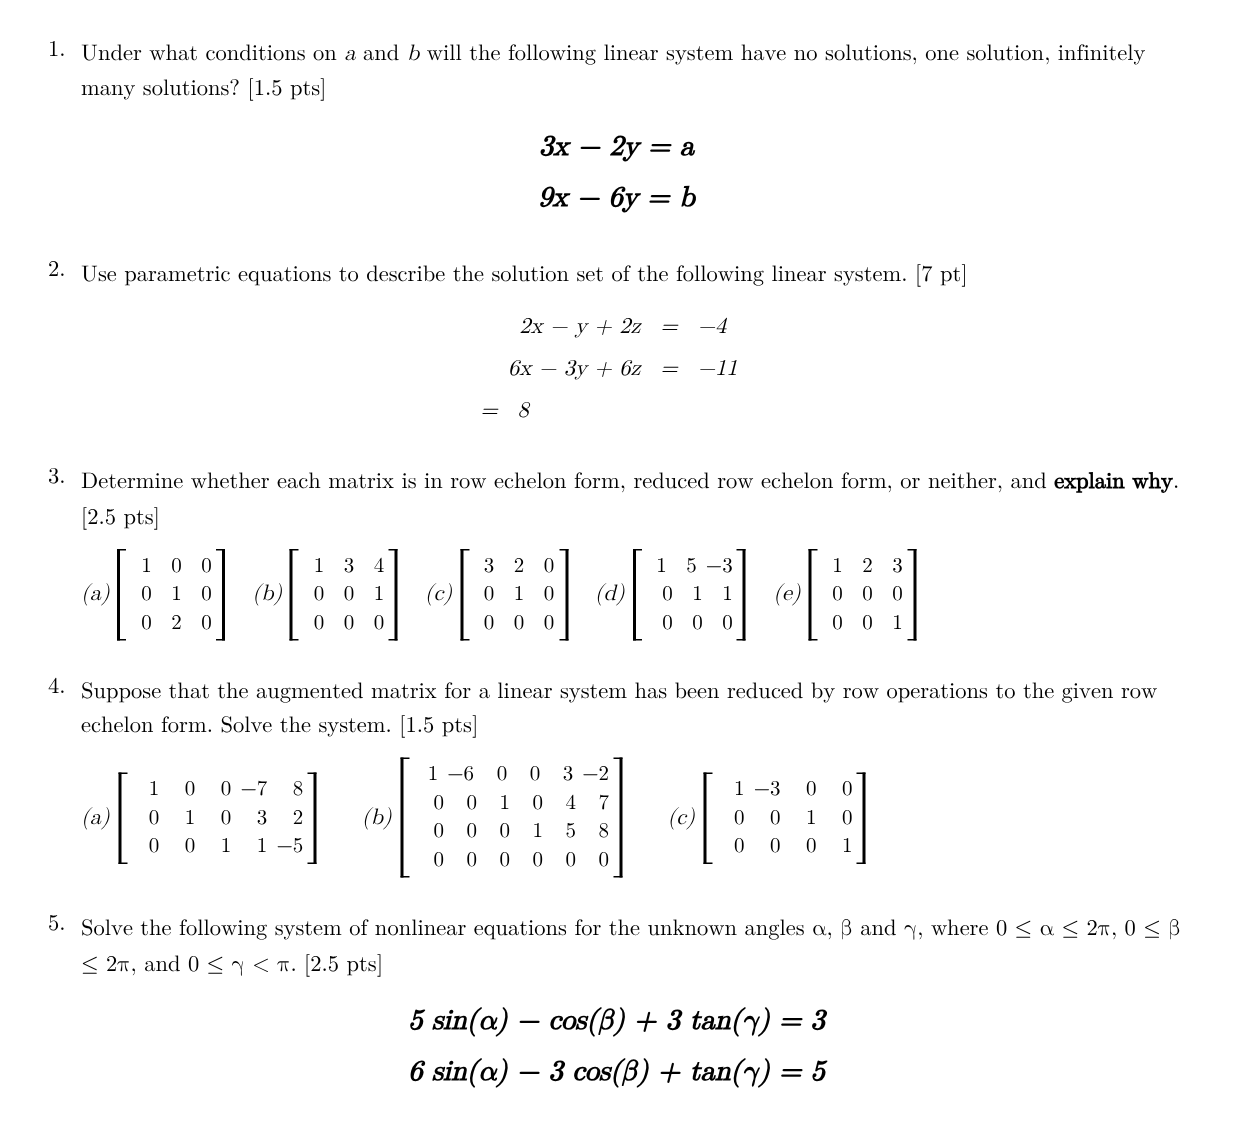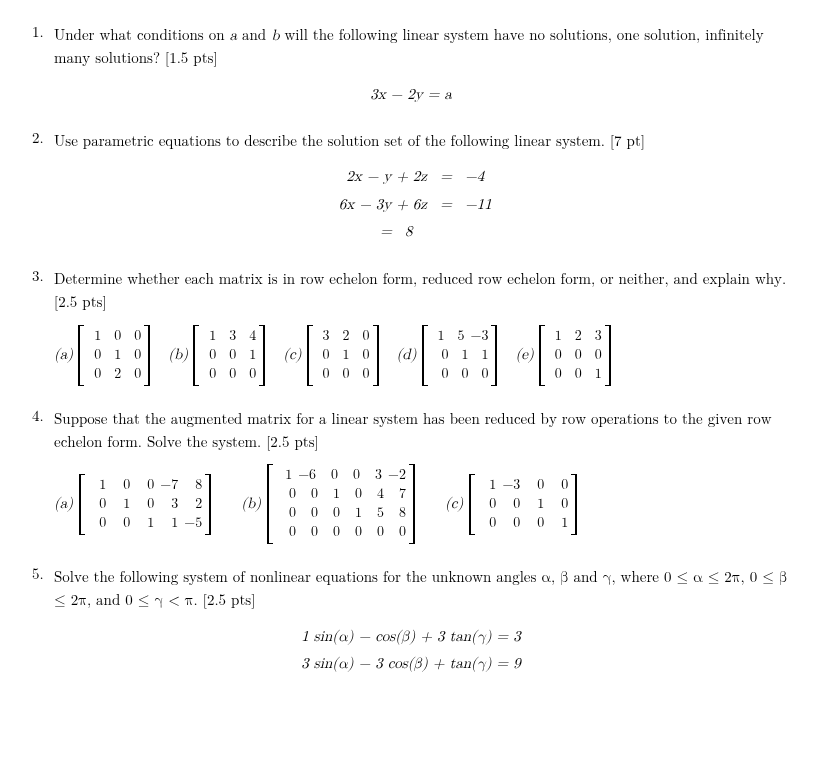--- a/index.html
+++ b/index.html
@@ -26,32 +26,33 @@
     }
     .problem-text {
       flex: 1;
       line-height: 1.55;
       font-size: 15px;
     }
     .problem-text em {
       font-style: italic;
     }
     .problem-text strong {
-      font-weight: normal;
+      font-weight: bold;
     }
     .centered-block {
       text-align: center;
       margin: 10px 0 6px 0;
       font-size: 15px;
       line-height: 1.8;
     }
     .equation-line {
       display: block;
       font-style: italic;
-      font-size: 15px;
+      font-size: 19px;
+      font-weight: bold;
     }
     .matrices-row {
       display: flex;
       flex-direction: row;
       align-items: center;
       gap: 0px;
       margin: 10px 0 4px 22px;
       flex-wrap: nowrap;
     }
     .matrix-group {
@@ -100,21 +101,21 @@
     }
     .matrix-inner {
       display: flex;
       flex-direction: column;
       gap: 2px;
       padding: 3px 0;
     }
     .align-equations {
       display: flex;
       flex-direction: column;
-      align-items: center;
+      align-items: flex-start;
       margin: 10px auto 6px auto;
       width: fit-content;
     }
     .align-eq-row {
       display: flex;
       flex-direction: row;
       align-items: baseline;
       font-style: italic;
       font-size: 15px;
       line-height: 1.85;
@@ -158,20 +159,21 @@
 
 <div class="problem">
   <div class="problem-header">
     <span class="problem-number">1.</span>
     <span class="problem-text">
       Under what conditions on <em>a</em> and <em>b</em> will the following linear system have no solutions, one solution, infinitely many solutions? [1.5 pts]
     </span>
   </div>
   <div class="centered-block">
     <span class="equation-line"><em>3x − 2y = a</em></span>
+    <span class="equation-line"><em>9x − 6y = b</em></span>
   </div>
 </div>
 
 <div class="problem">
   <div class="problem-header">
     <span class="problem-number">2.</span>
     <span class="problem-text">
       Use parametric equations to describe the solution set of the following linear system. [7 pt]
     </span>
   </div>
@@ -321,21 +323,21 @@
           <div class="bracket-r"></div>
         </div>
       </div>
     </div>
 </div>
 
 <div class="problem">
   <div class="problem-header">
     <span class="problem-number">4.</span>
     <span class="problem-text">
-      Suppose that the augmented matrix for a linear system has been reduced by row operations to the given row echelon form. Solve the system. [2.5 pts]
+      Suppose that the augmented matrix for a linear system has been reduced by row operations to the given row echelon form. Solve the system. [1.5 pts]
     </span>
   </div>
   <div class="matrices-aug-row" id="matrices4">
   <div class="aug-group">
         <span class="aug-label">(a)</span>
         <div class="matrix-outer">
           <div class="bracket-l"></div>
           <div class="matrix-inner">
             <div class="matrix-row-data">
               <div class="matrix-cell" style="min-width: 18px;">1</div>
@@ -434,16 +436,16 @@
 </div>
 
 <div class="problem">
   <div class="problem-header">
     <span class="problem-number">5.</span>
     <span class="problem-text">
       Solve the following system of nonlinear equations for the unknown angles α, β and γ, where 0 ≤ α ≤ 2π, 0 ≤ β ≤ 2π, and 0 ≤ γ &lt; π. [2.5 pts]
     </span>
   </div>
   <div class="centered-block">
-    <span class="equation-line"><em>1 sin(α) − cos(β) + 3 tan(γ) = 3</em></span>
-    <span class="equation-line"><em>3 sin(α) − 3 cos(β) + tan(γ) = 9</em></span>
+    <span class="equation-line"><em>5 sin(α) − cos(β) + 3 tan(γ) = 3</em></span>
+    <span class="equation-line"><em>6 sin(α) − 3 cos(β) + tan(γ) = 5</em></span>
   </div>
 </div>
 
 </body></html>

